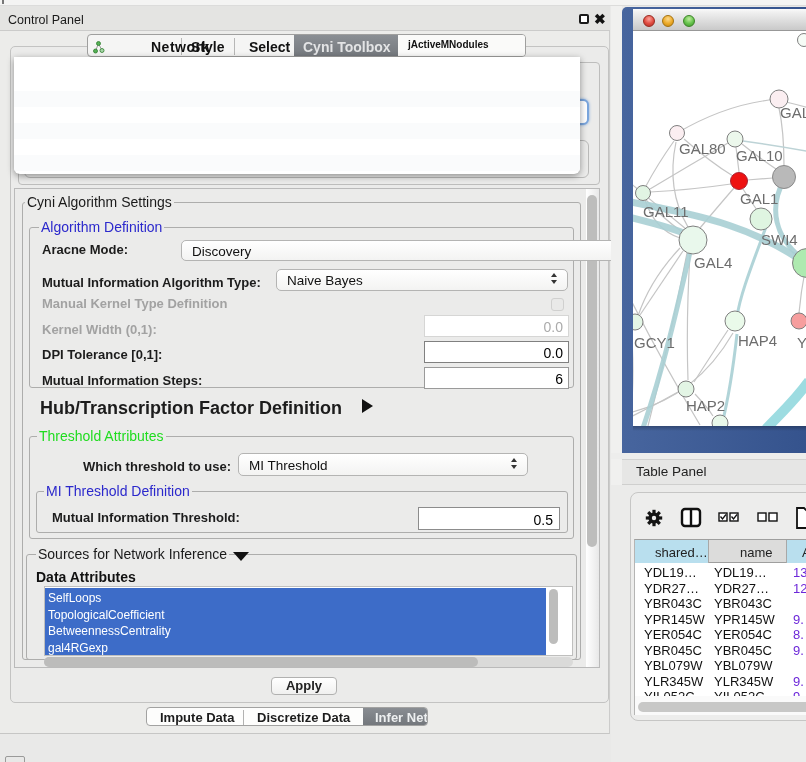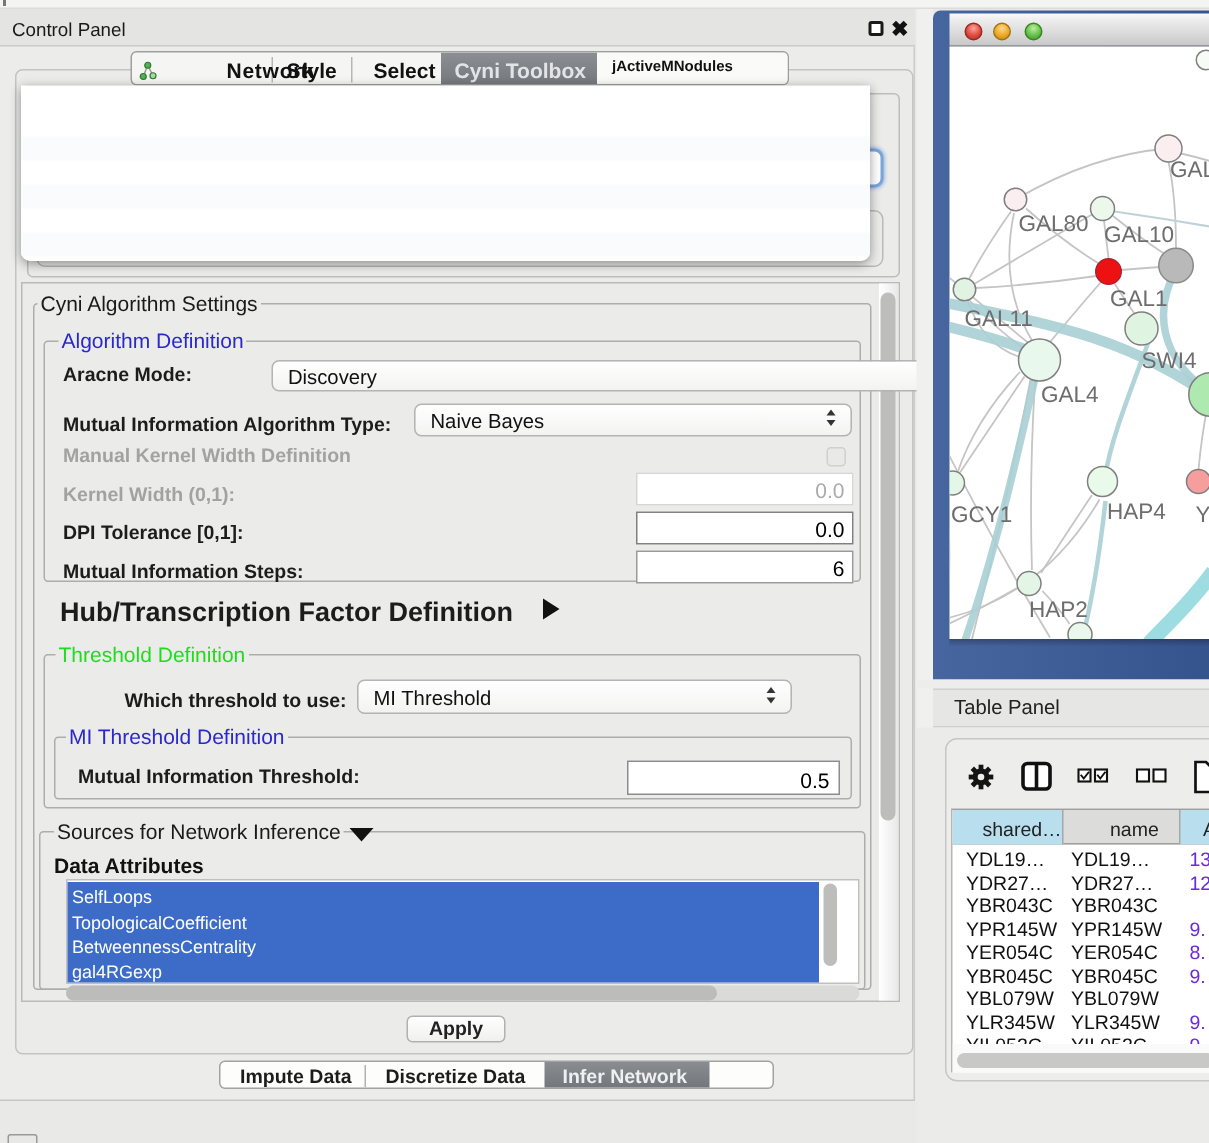--- a/index.html
+++ b/index.html
@@ -78,37 +78,37 @@
 
 <div class="abs lbl" style="left:42px;top:275px;">Mutual Information Algorithm Type:</div>
 <div class="combo" style="left:276px;top:269px;width:292px;height:22px;">
   <span class="ct">Naive Bayes</span>
   <span class="arrows" style="top:3px;">
       <span class="up"></span>
       <span class="dn"></span>
     </span>
 </div>
 
-<div class="abs lbl gray" style="left:42px;top:296px;">Manual Kernel Width Definition</div>
+<div class="abs lbl gray" style="left:42px;top:296px;">Manual Kernel Type Definition</div>
 <div class="abs" style="left:551px;top:298px;width:13px;height:13px;background:#e9e9e8;border:1px solid #d0d0cf;border-radius:3px;"></div>
 
 <div class="abs lbl gray" style="left:42px;top:322px;">Kernel Width (0,1):</div>
 <div class="field" style="left:424px;top:315px;width:145px;height:22px;border:1px solid #d6d6d5;color:#ababab;padding:3px 5px 0 0;">0.0</div>
 
 <div class="abs lbl" style="left:42px;top:347px;">DPI Tolerance [0,1]:</div>
 <div class="field" style="left:424px;top:341px;width:145px;height:22px;border:1px solid #808080;padding:3px 5px 0 0;">0.0</div>
 
 <div class="abs lbl" style="left:42px;top:373px;">Mutual Information Steps:</div>
 <div class="field" style="left:424px;top:367px;width:145px;height:22px;border:1px solid #9a9a9a;padding:3px 5px 0 0;">6</div>
 
 <div class="abs" style="left:40px;top:399px;font-size:18px;font-weight:bold;color:#1c1c1c;white-space:nowrap;line-height:18px;">Hub/Transcription Factor Definition</div>
 <div class="abs" style="left:362px;top:399px;width:0;height:0;border-top:7px solid transparent;border-bottom:7px solid transparent;border-left:11px solid #111;"></div>
 
 <div class="fset" style="left:29px;top:436px;width:545px;height:103px;"></div>
-<div class="ftitle" style="left:37px;top:430px;color:#1fdc1f;">Threshold Definition</div>
+<div class="ftitle" style="left:37px;top:430px;color:#1fdc1f;">Threshold Attributes</div>
 
 <div class="abs lbl" style="left:83px;top:459px;">Which threshold to use:</div>
 <div class="combo" style="left:238px;top:453px;width:290px;height:23px;">
   <span class="ct" style="top:4px;">MI Threshold</span>
   <span class="arrows" style="top:4px;">
       <span class="up"></span>
       <span class="dn"></span>
     </span>
 </div>
 
@@ -127,21 +127,21 @@
 <div class="abs" style="left:44px;top:586px;width:529px;height:70px;background:#fff;border:1px solid #bfbfbe;"></div>
 <div class="abs" style="left:45px;top:588px;width:501px;height:67px;background:#3d6cc8;"></div>
 <div class="abs" style="left:48px;top:590px;font-size:12px;color:#fff;line-height:16.7px;">SelfLoops<br>TopologicalCoefficient<br>BetweennessCentrality<br>gal4RGexp</div>
 <div class="abs" style="left:549px;top:589px;width:9px;height:55px;background:#bdbdbc;border-radius:4.5px;"></div>
 
 <div class="abs" style="left:44px;top:657px;width:529px;height:10px;background:#dadad9;border-radius:5px;"></div>
 <div class="abs" style="left:44px;top:657px;width:434px;height:10px;background:#bcbcbb;border-radius:5px;"></div>
 
 <div class="abs" style="left:271px;top:677px;width:66px;height:18px;background:linear-gradient(#ffffff,#f0f0ef);border:1px solid #b1b1b0;border-radius:4px;text-align:center;font-size:13px;font-weight:bold;color:#222;line-height:16px;">Apply</div>
 
-<div class="abs" style="left:146px;top:707px;width:370px;height:19px;border:1px solid #a2a2a1;border-radius:4px;background:#fdfdfc;overflow:hidden;">
+<div class="abs" style="left:146px;top:707px;width:282px;height:19px;border:1px solid #a2a2a1;border-radius:4px;background:#fdfdfc;overflow:hidden;">
   <div class="abs" style="left:96px;top:2px;width:1px;height:15px;background:#b2b2b1;"></div>
   <div class="abs" style="left:216px;top:0;width:110px;height:19px;background:linear-gradient(#898d92,#71757a);"></div>
   <div class="abs lbl" style="left:13px;top:2px;">Impute Data</div>
   <div class="abs lbl" style="left:110px;top:2px;">Discretize Data</div>
   <div class="abs lbl" style="left:228px;top:2px;color:#eef0f1;">Infer Network</div>
 </div>
 
 <div class="abs" style="left:5px;top:756px;width:20px;height:10px;background:#e8e8e7;border:1px solid #9a9a99;border-radius:2px;"></div>
 
 <div class="abs" style="left:615px;top:369px;width:0;height:0;border-top:4px solid transparent;border-bottom:4px solid transparent;border-left:5px solid #9a9a99;"></div>

